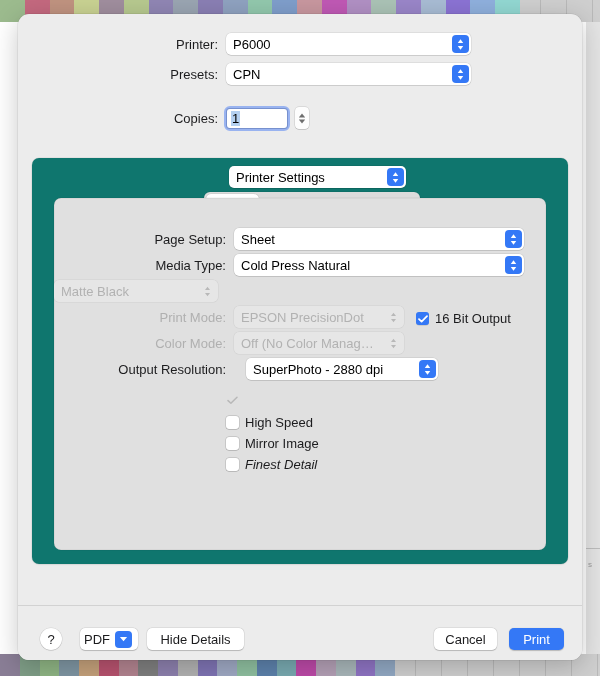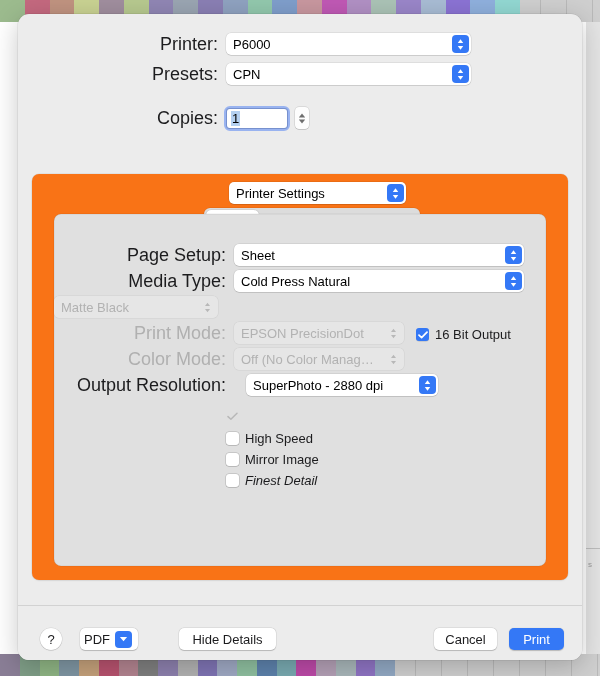--- a/index.html
+++ b/index.html
@@ -71,21 +71,21 @@
     overflow: hidden;
   }
 
   
   .form-row {
     position: absolute;
     display: flex;
     align-items: center;
   }
   .row-label {
-    font-size: 18px;
+    font-size: 13px;
     color: #1c1c1e;
     text-align: right;
     padding-right: 8px;
     white-space: nowrap;
   }
   .row-label.dim { color: #b0b0b0; }
 
   
   .popup {
     position: relative;
@@ -168,24 +168,24 @@
     flex-direction: column;
     align-items: center;
     justify-content: center;
     gap: 1px;
   }
 
   
   #settings-panel {
     position: absolute;
     left: 14px;
-    top: 160px;
+    top: 144px;
     width: 536px;
     height: 406px;
-    background: #f97316;
+    background: #0f766e;
     border-radius: 7px;
     box-shadow: 0 0 0 0.5px rgba(0,0,0,0.09), 0 1px 2px rgba(0,0,0,0.05);
   }
   #settings-groupbox {
     position: absolute;
     left: 22px;
     top: 40px;
     width: 492px;
     height: 352px;
     background: #e0e0e0;
@@ -570,20 +570,20 @@
 
     <div class="btn" id="pdf-button">
       <span>PDF</span>
       <span class="pdf-badge">
         <svg width="9" height="6" viewBox="0 0 9 6">
             <path d="M4.5 5.2 L0.9 1.0 L8.1 1.0 Z" fill="#fff"></path>
           </svg>
       </span>
     </div>
 
-    <div class="btn" style="left:129px; top:22px; width:97px;margin-left:32px;">Hide Details</div>
+    <div class="btn" style="left:129px; top:22px; width:97px;">Hide Details</div>
 
     <div class="btn" style="left:416px; top:22px; width:63px;">Cancel</div>
 
     <div class="btn primary" style="left:491px; top:22px; width:55px;">Print</div>
   </div>
 
 </div>
 
 </body></html>

